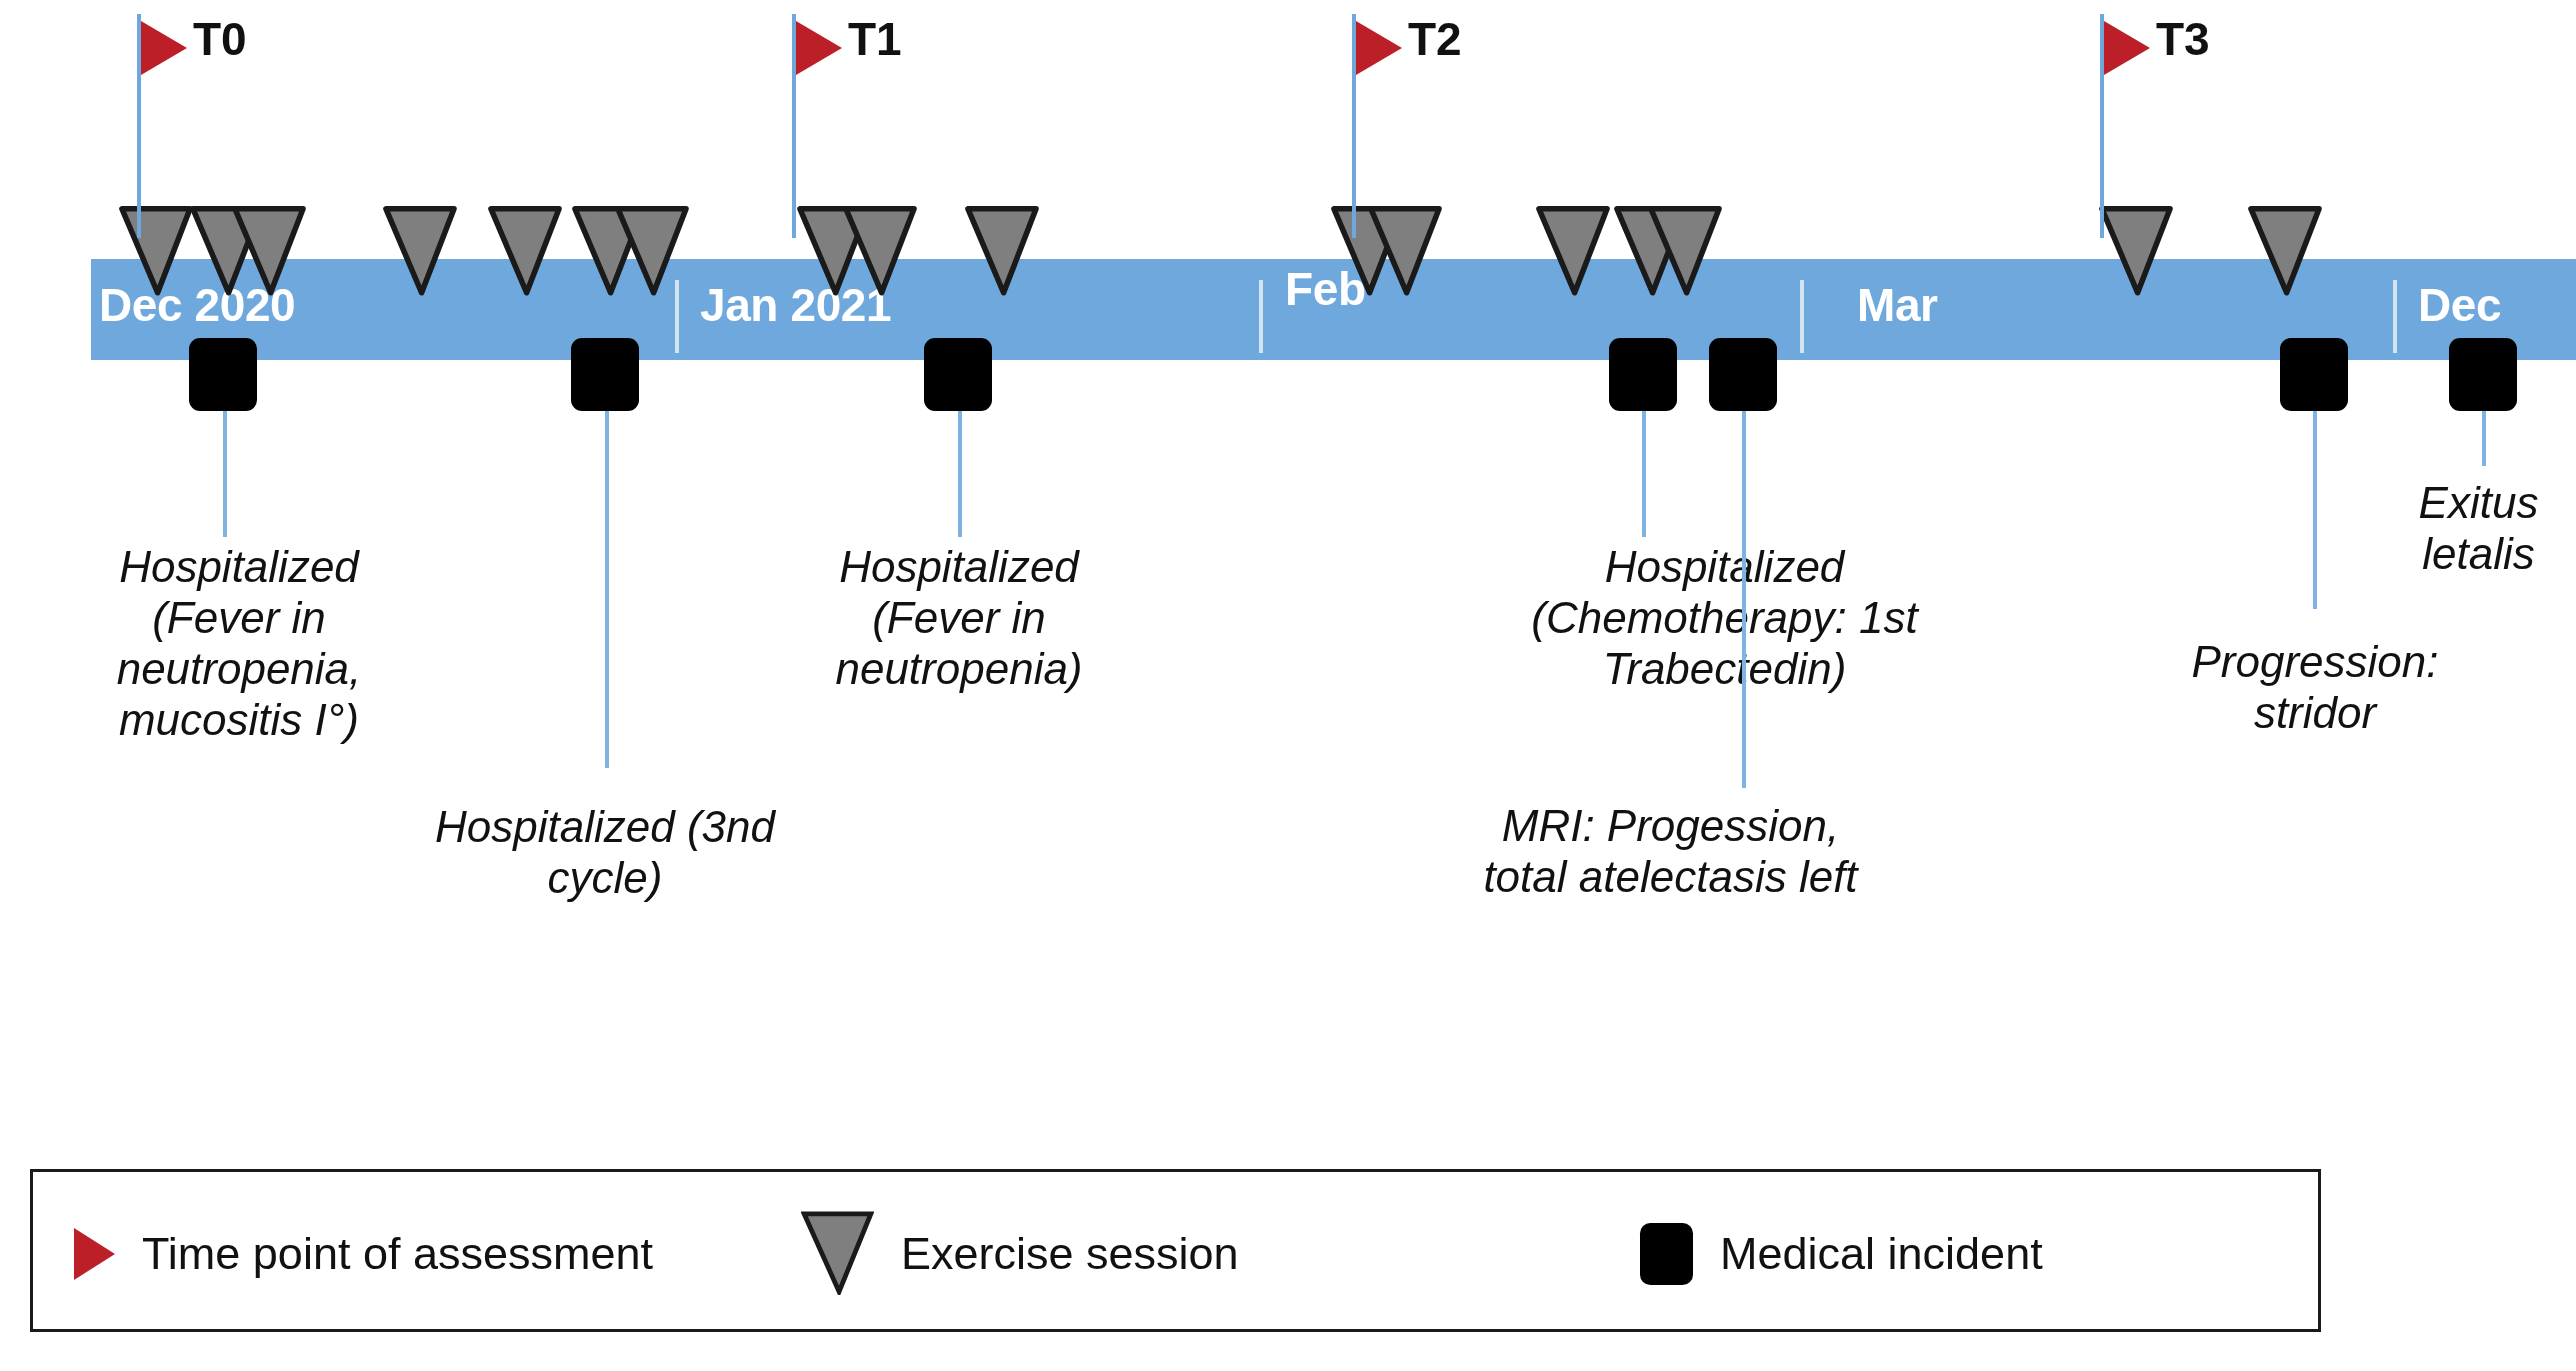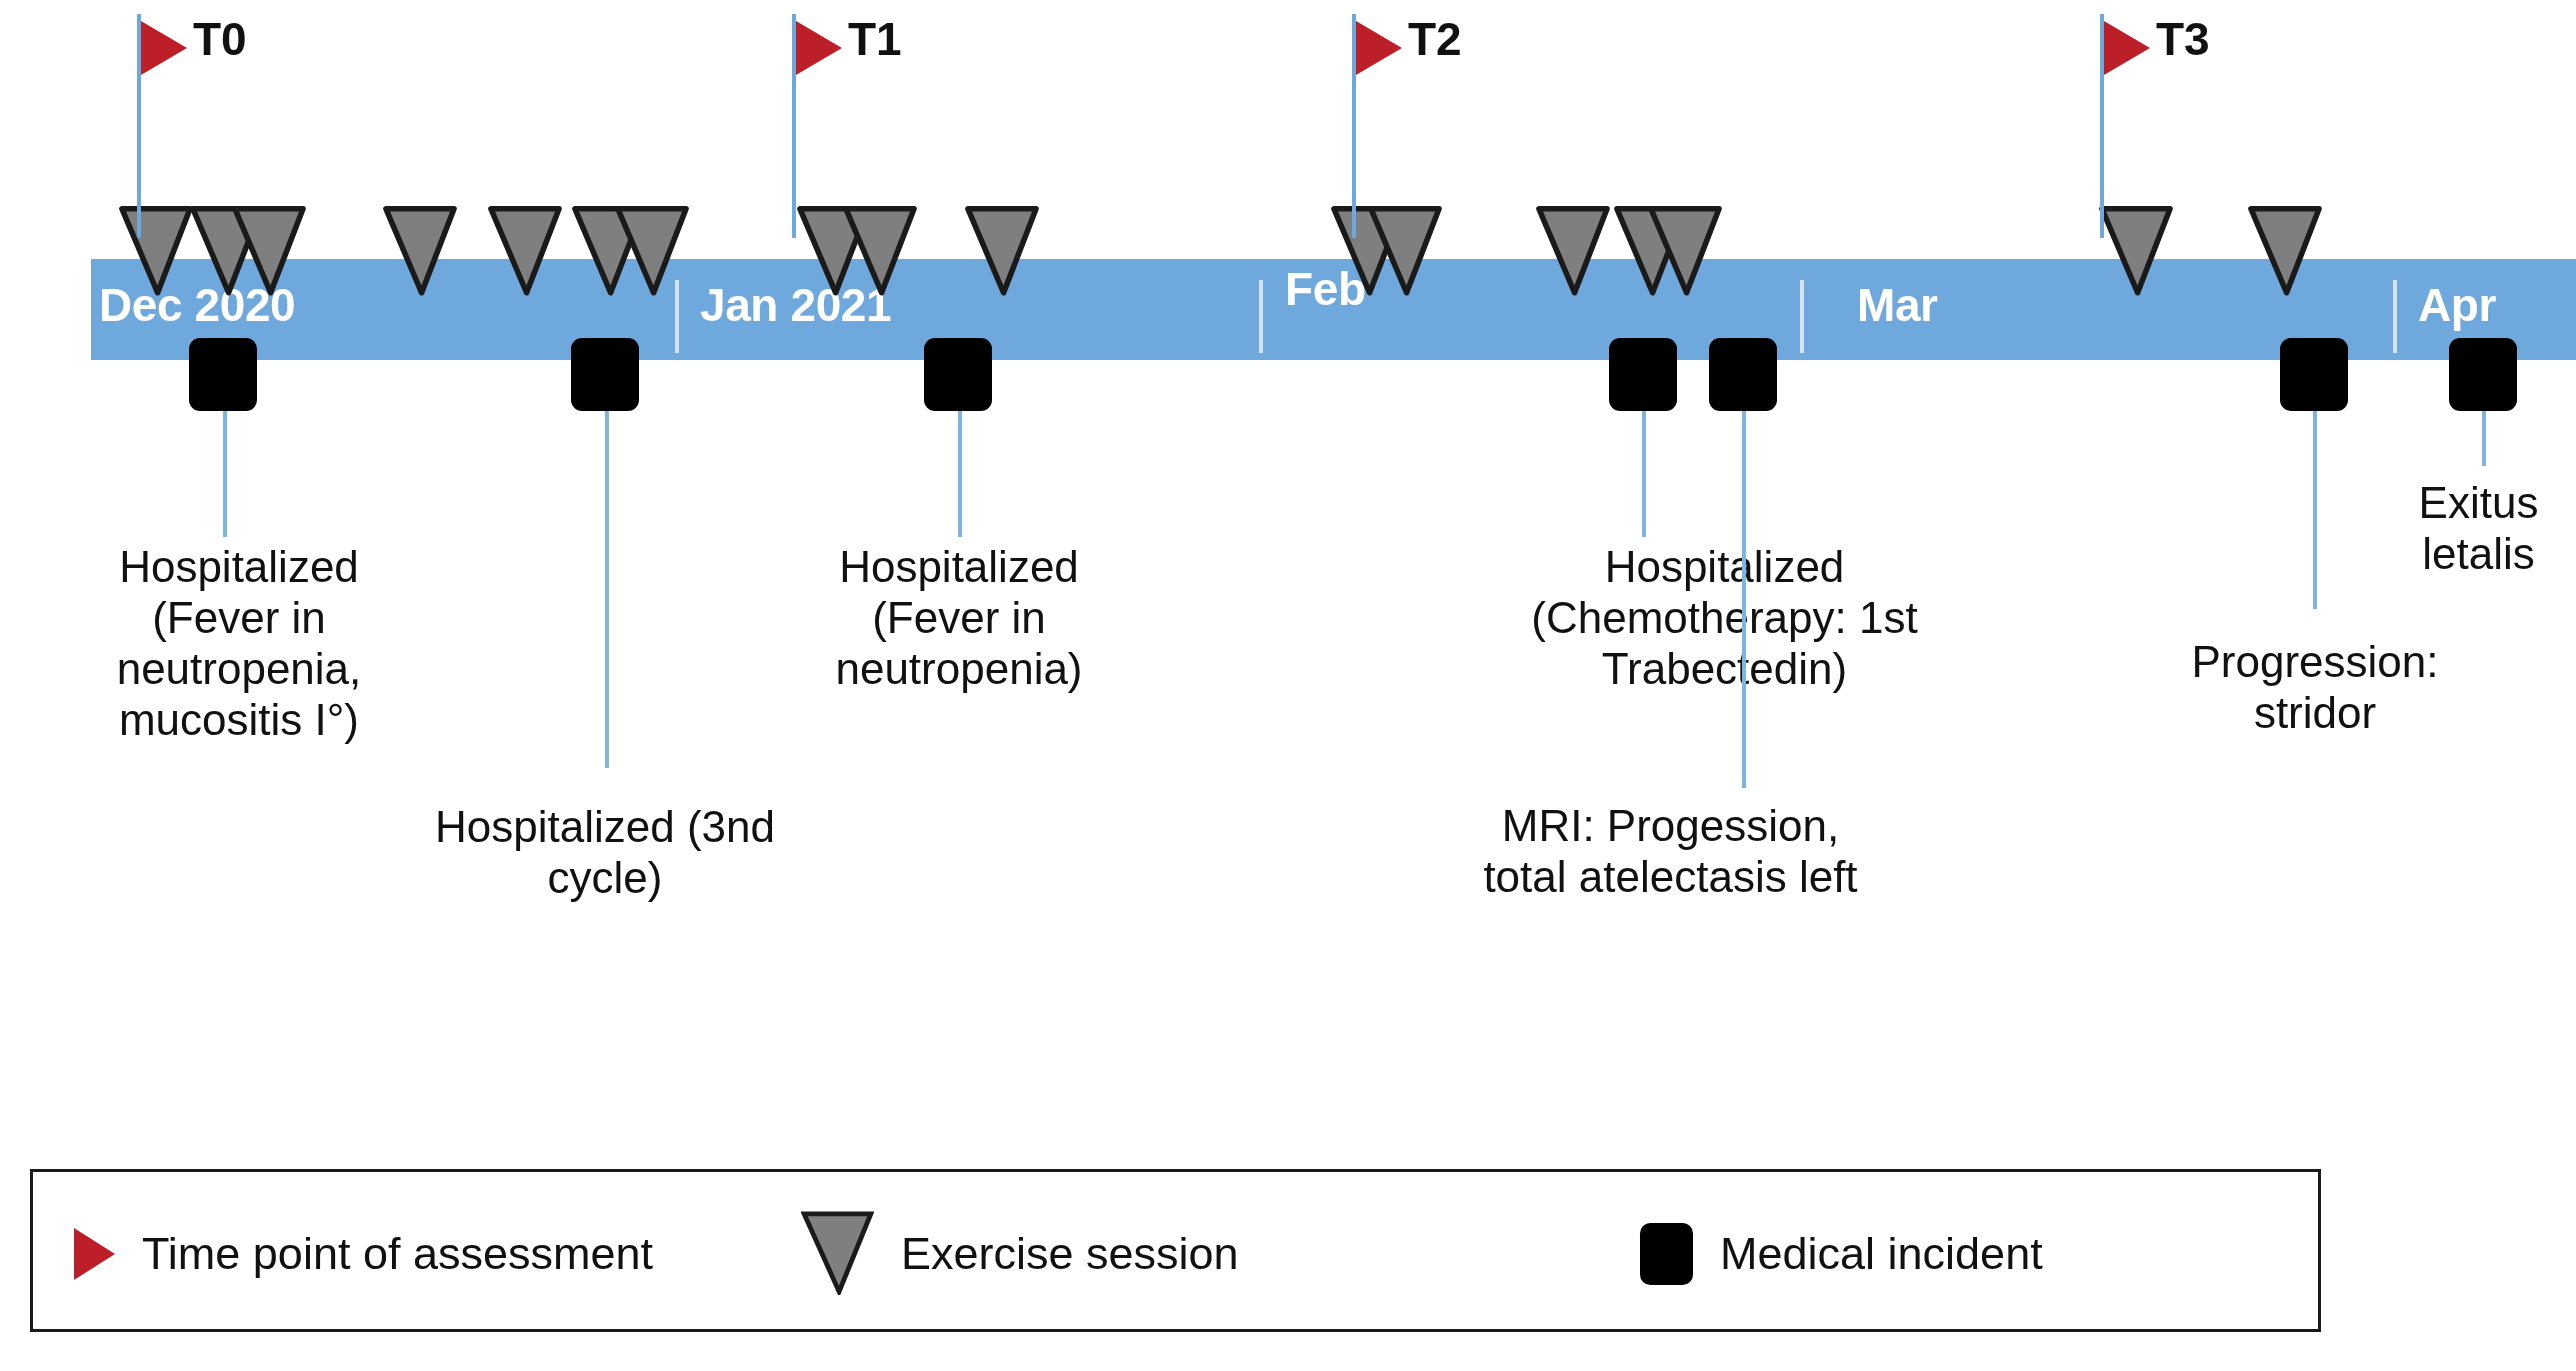--- a/index.html
+++ b/index.html
@@ -24,21 +24,21 @@
   
   .tri{position:absolute;}
   .tri svg{display:block;}
 
   
   .msq{position:absolute;background:#000;border-radius:11px;}
   .mline{position:absolute;width:4px;background:#7fb3e0;}
 
   
   .note{position:absolute;font-size:44px;line-height:1.16;color:#111;white-space:pre-line;}
-  .note.c{text-align:center;}
+  .note.c{text-align:center;font-style:italic;}
 
   
   .legend{position:absolute;border:3.2px solid #1a1a1a;background:#fff;box-sizing:border-box;}
   .leg-item{position:absolute;display:flex;align-items:center;}
   .leg-text{font-size:45px;color:#111;white-space:nowrap;margin-left:27px;line-height:1;}
   .leg-flag{width:0;height:0;border-top:26px solid transparent;
             border-bottom:26px solid transparent;border-left:41px solid #bc1f28;}
   .leg-sq{width:53px;height:62px;background:#000;border-radius:10.3px;}
 </style>
 </head>
@@ -50,21 +50,21 @@
 
   <div id="months-layer">
       <div class="month-label" style="left: 99px; top: 282px;">Dec 2020</div>
       <div class="month-div" style="left: 675px; top: 280px; height: 73px;"></div>
       <div class="month-label" style="left: 700px; top: 282px;">Jan 2021</div>
       <div class="month-div" style="left: 1259px; top: 280px; height: 73px;"></div>
       <div class="month-label" style="left: 1285px; top: 266px;">Feb</div>
       <div class="month-div" style="left: 1800px; top: 280px; height: 73px;"></div>
       <div class="month-label" style="left: 1826px; top: 282px; margin-left: 31px;">Mar</div>
       <div class="month-div" style="left: 2393px; top: 280px; height: 73px;"></div>
-      <div class="month-label" style="left: 2418px; top: 282px;">Apr</div>
+      <div class="month-label" style="left: 2418px; top: 282px;">Dec</div>
     </div>
 
   <div id="tri-layer">
       <div class="tri" style="left: 118px; top: 203px;">
         <svg width="76" height="94" viewBox="0 0 96 118">
           <polygon points="5,7 91,7 50,113" fill="#7f7f7f" stroke="#1a1a1a" stroke-width="7" stroke-linejoin="round"></polygon>
         </svg>
       </div>
       <div class="tri" style="left: 189px; top: 203px;">
         <svg width="76" height="94" viewBox="0 0 96 118">

